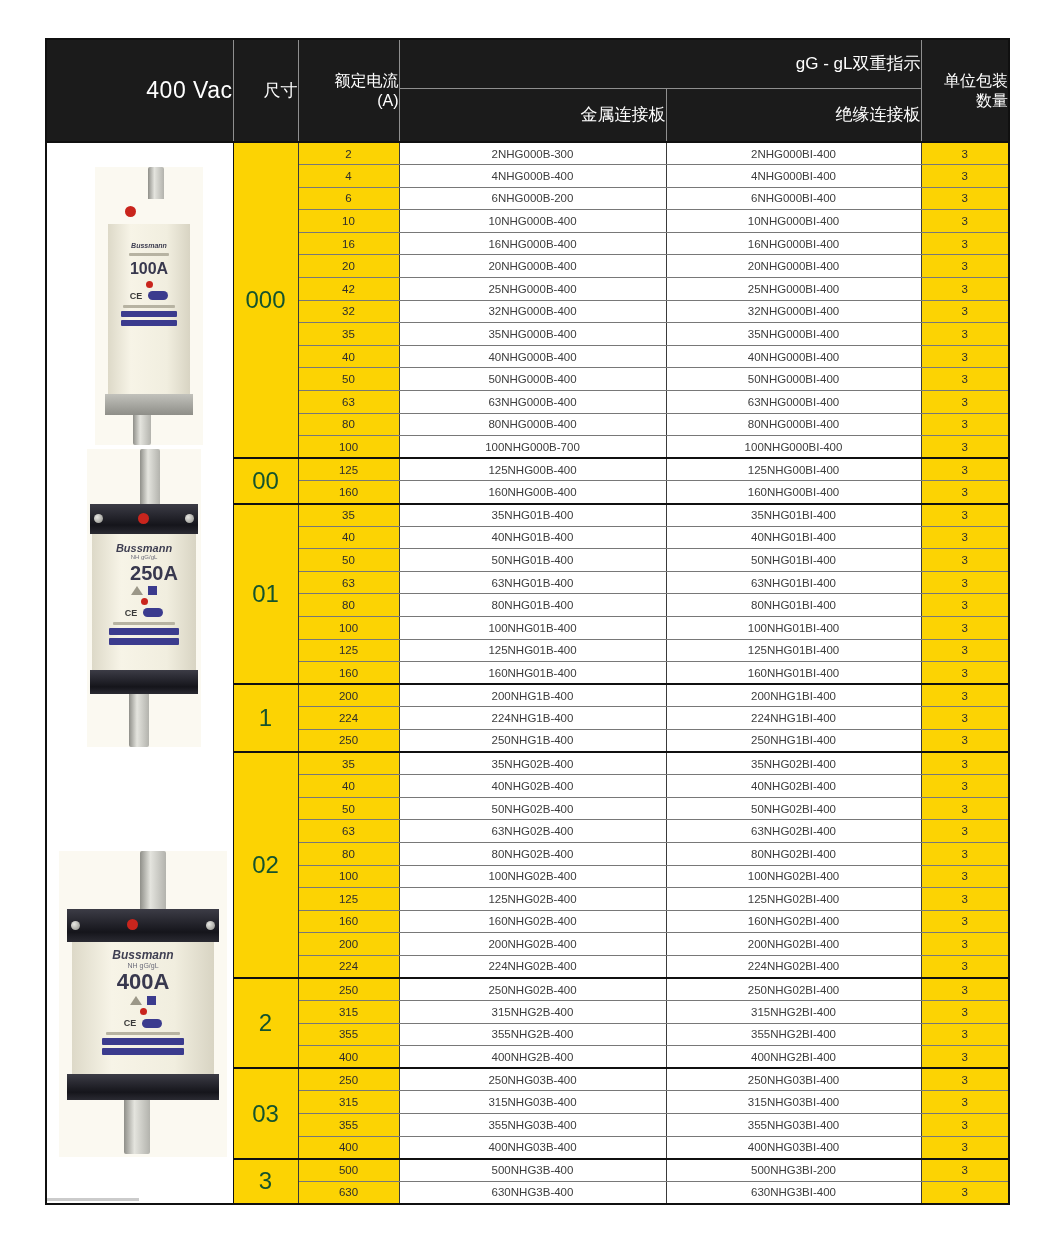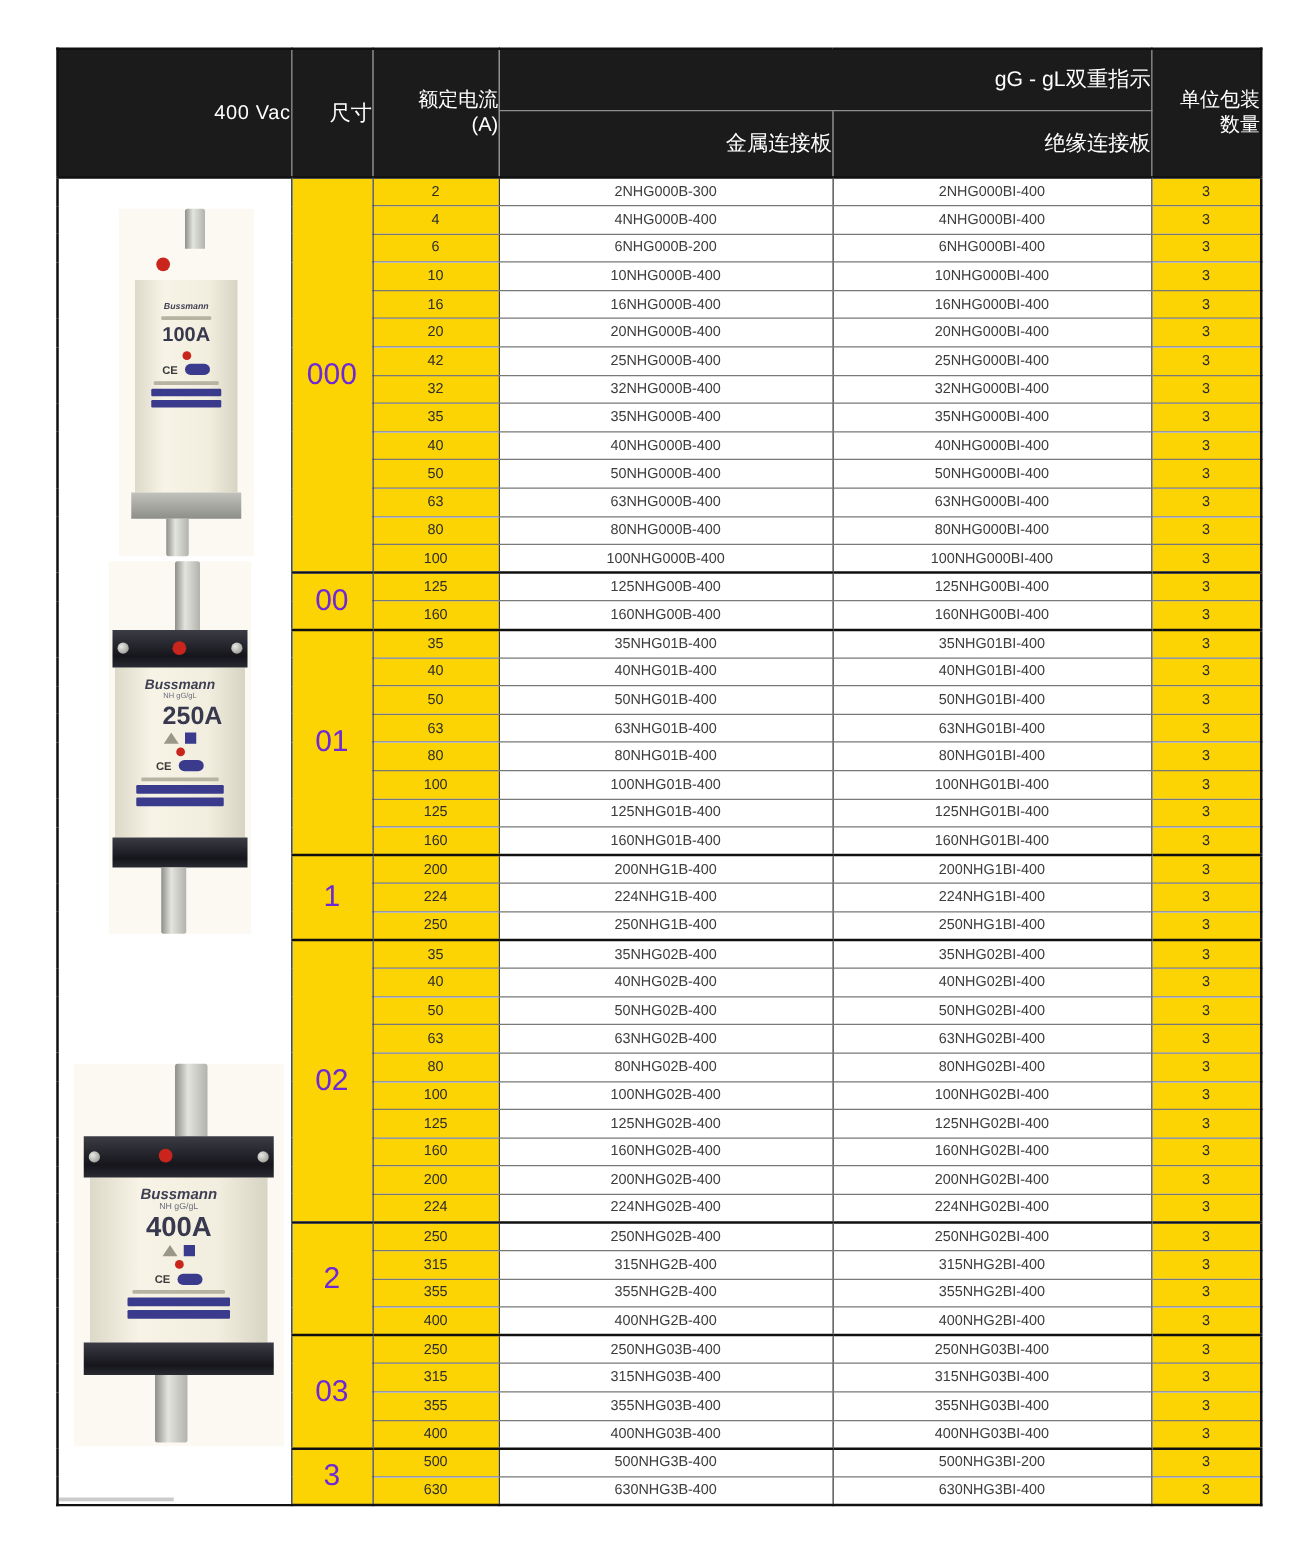--- a/index.html
+++ b/index.html
@@ -14,35 +14,35 @@
     border:2px solid #101010;
   }
   
   thead th{
     background:#1b1b1b;color:#ffffff;font-weight:normal;
     border:1px solid #8f8f8f;padding:0;text-align:right;vertical-align:middle;
   }
   thead tr.h1{height:49px;}
   thead tr.h2{height:54px;}
   thead tr.h2 th{border-bottom:1px solid #1a1a1a;margin-top:22px;}
-  th.voltage{font-size:16px;letter-spacing:.5px;}
+  th.voltage{font-size:23px;letter-spacing:.5px;}
   th.cjk{font-size:17px;}
   th.two-line div{line-height:20px;font-size:16px;}
   
   tbody tr{height:22.6px;}
   tbody td{
     padding:0;text-align:center;vertical-align:middle;
     font-size:11.5px;color:#3c3c3c;background:#ffffff;
     border-top:1px solid #787878;border-bottom:1px solid #787878;
     border-left:1px solid #3a3a3a;border-right:1px solid #3a3a3a;
     white-space:nowrap;overflow:hidden;
   }
   tbody td.yellow{background:#fcd303;color:#2d2d2d;}
   tbody td.size-cell{
-    background:#fcd303;color:#6d28d9;font-size:24px;line-height:1;
+    background:#fcd303;color:#14532d;font-size:24px;line-height:1;
   }
   tbody tr.section-start td{border-top:2px solid #101010;}
   td.image-cell{
     background:#ffffff;position:relative;
     border-right:1px solid #101010;border-top:1px solid #101010;
     border-bottom:1px solid #101010;
   }
   
   .photos{position:absolute;left:0;top:0;width:100%;height:100%;}
   .fuse{
@@ -299,21 +299,21 @@
           <td class="yellow">3</td>
         </tr>
         <tr>
           <td class="yellow">80</td>
           <td>80NHG000B-400</td>
           <td>80NHG000BI-400</td>
           <td class="yellow">3</td>
         </tr>
         <tr>
           <td class="yellow">100</td>
-          <td>100NHG000B-400</td>
+          <td>100NHG000B-700</td>
           <td>100NHG000BI-400</td>
           <td class="yellow">3</td>
         </tr>
         <tr class="section-start">
           <td rowspan="2" class="size-cell">00</td>
           <td class="yellow">125</td>
           <td>125NHG00B-400</td>
           <td>125NHG00BI-400</td>
           <td class="yellow">3</td>
         </tr>

